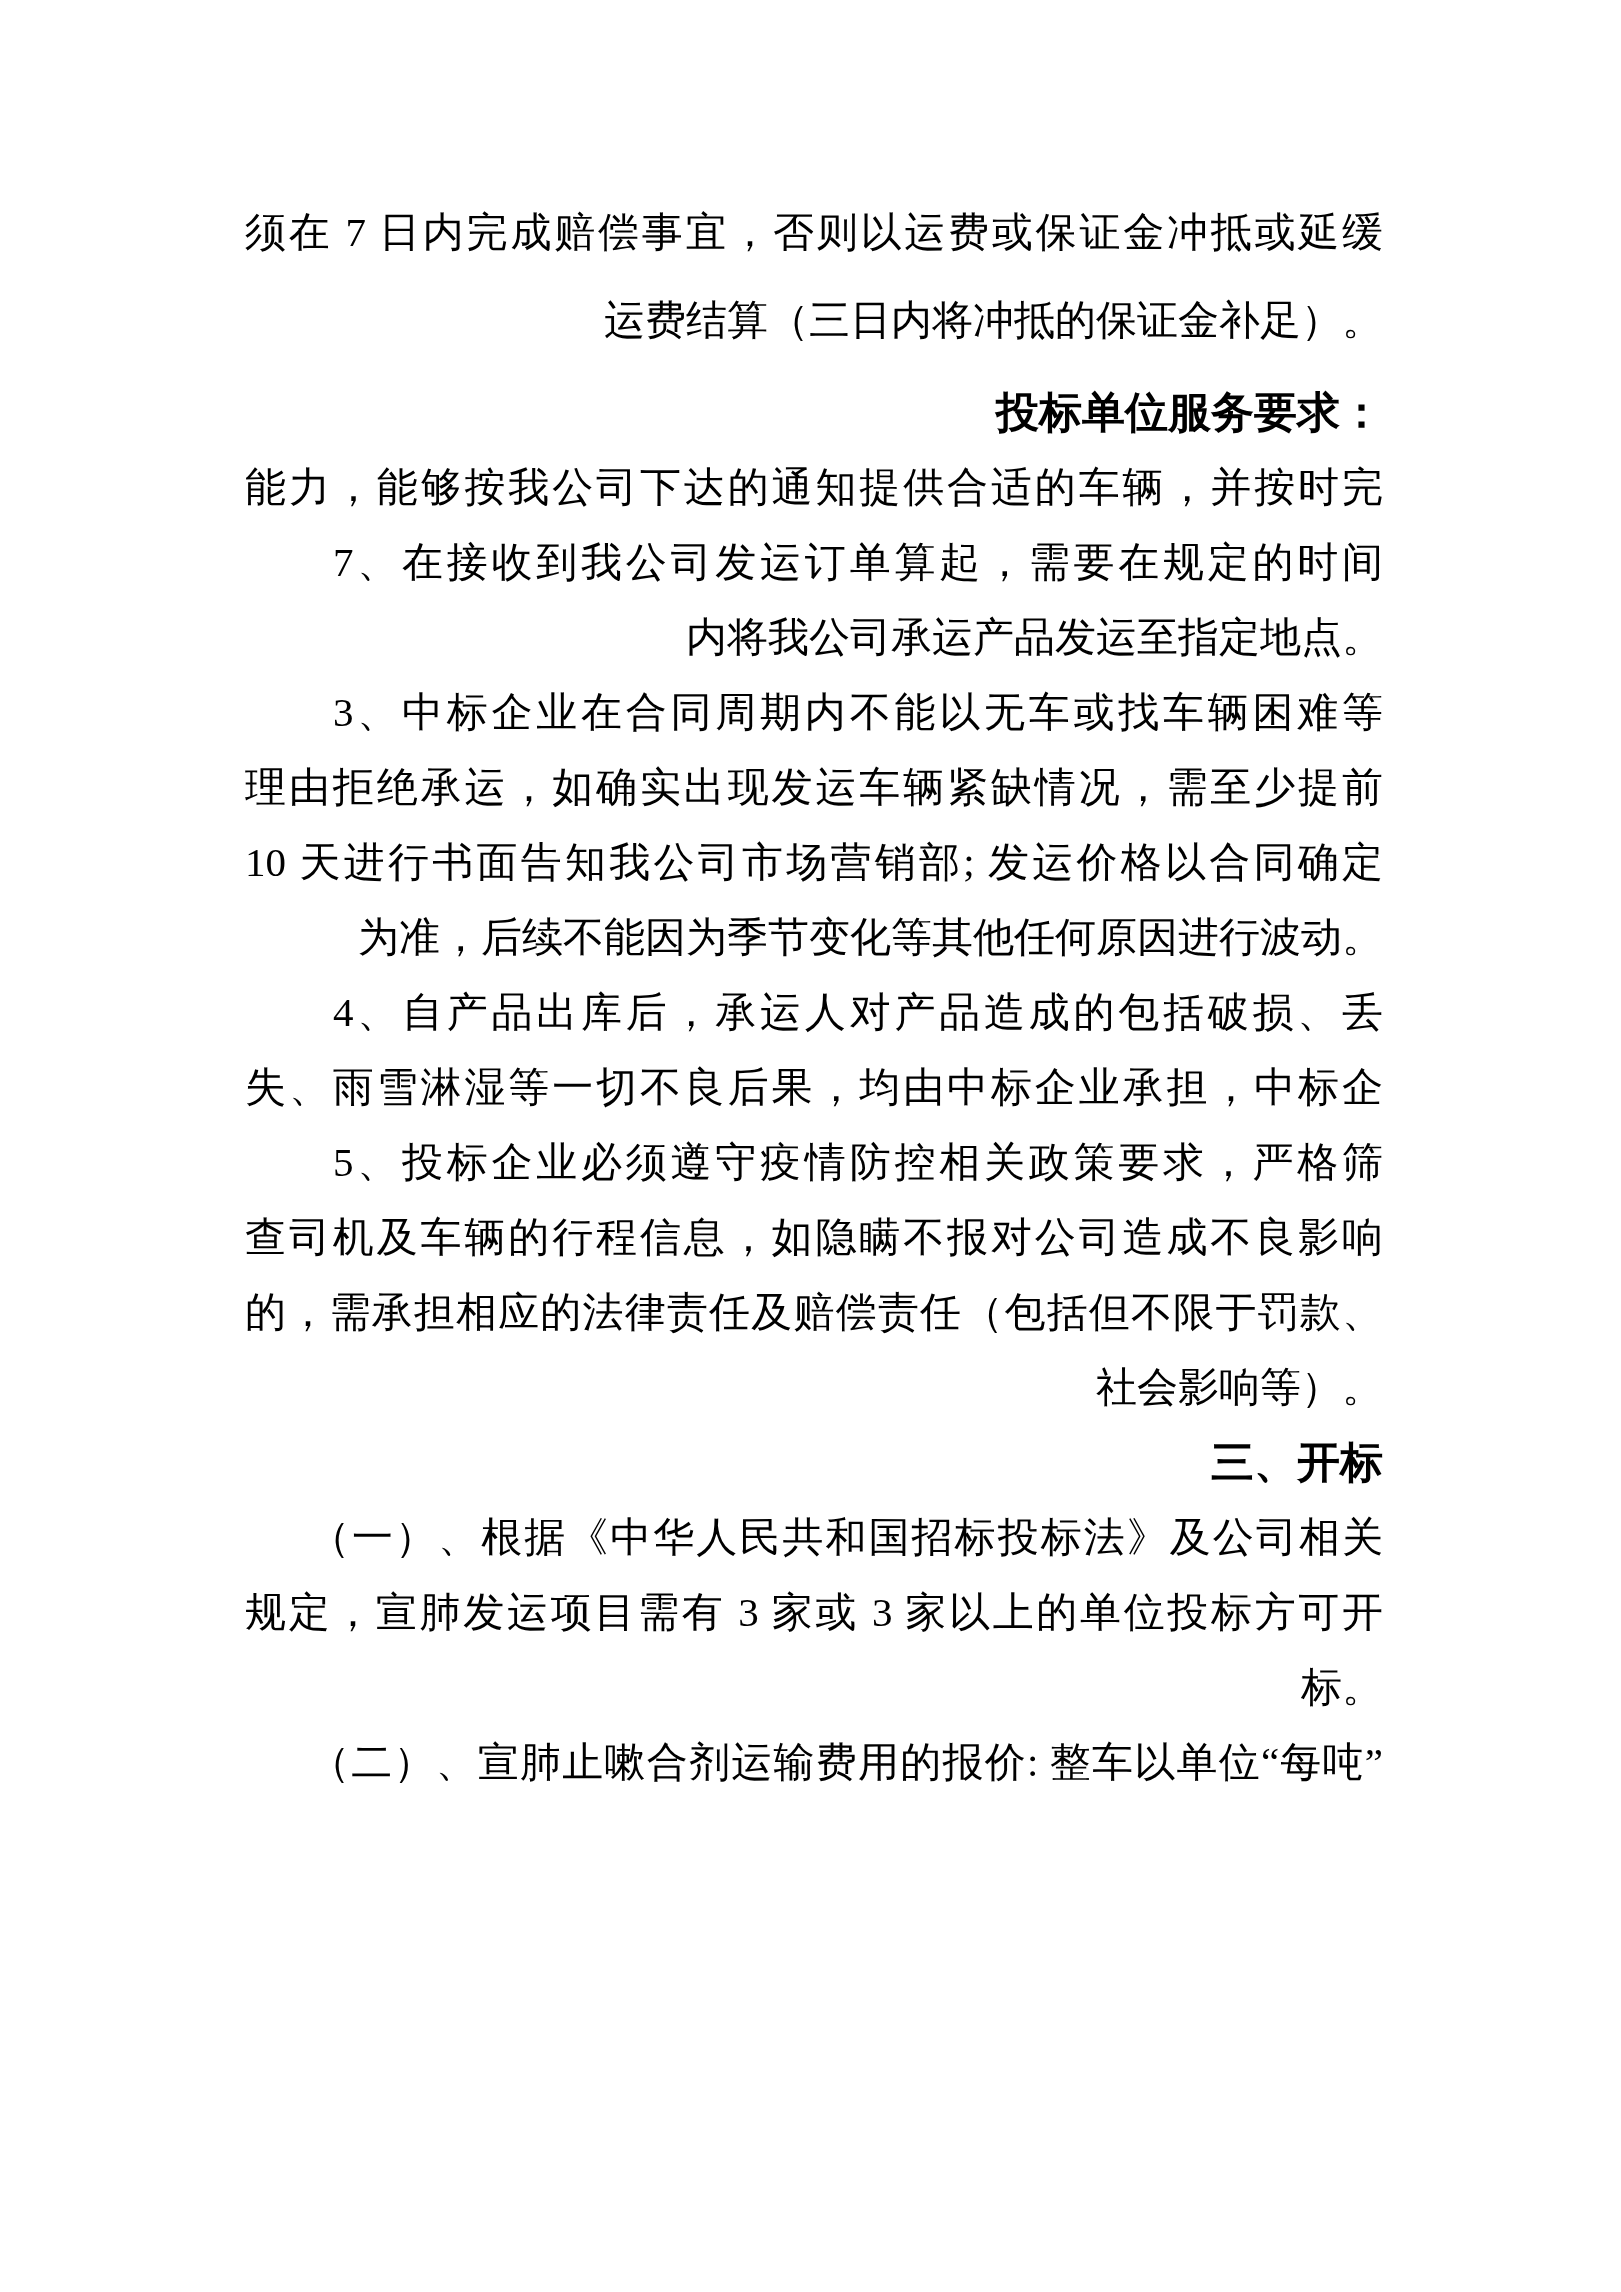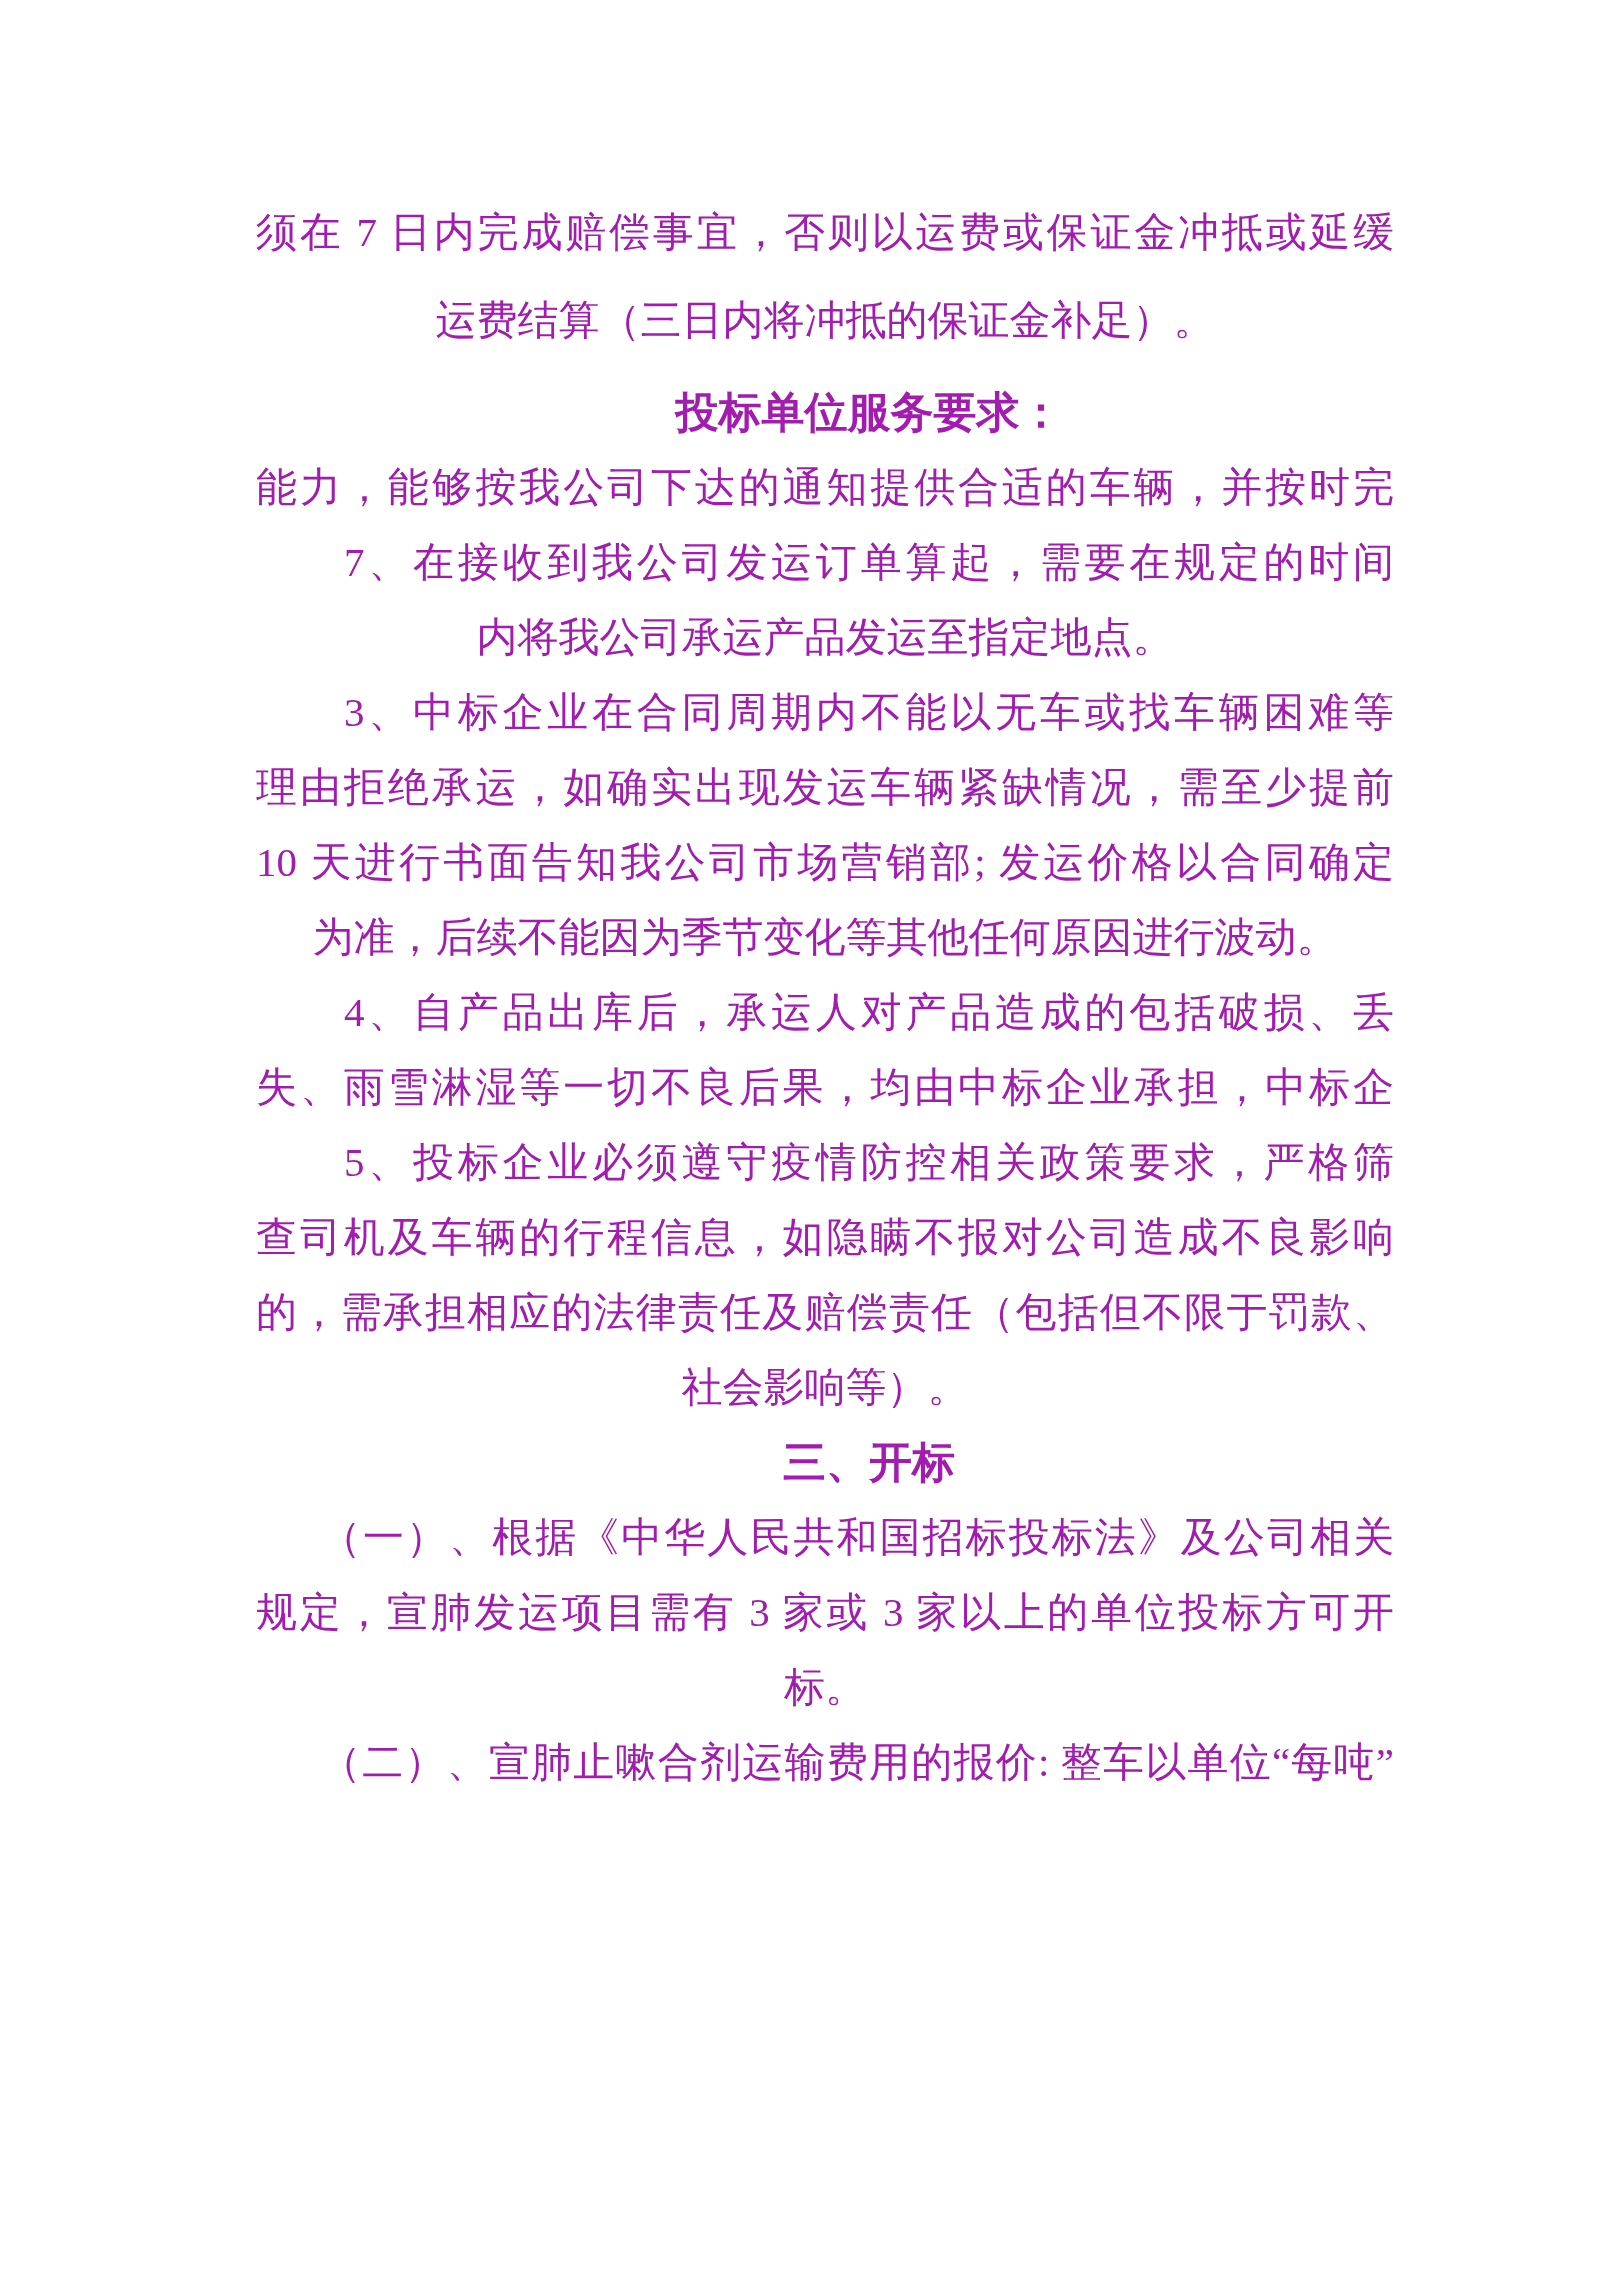--- a/index.html
+++ b/index.html
@@ -18,29 +18,28 @@
     height: 2293px;
     background: #ffffff;
   }
   .text-body {
     position: absolute;
     left: 245px;
     top: 195px;
     width: 1138px;
     font-family: "Liberation Serif", "DejaVu Serif", serif;
     font-size: 41px;
-    color: #a21caf;
+    color: #000000;
     letter-spacing: 0;
-    margin-left: 11px;
   }
   .ln {
     height: 75px;
     line-height: 75px;
     white-space: nowrap;
-    text-align: center;
+    text-align: right;
   }
   
   .j {
     white-space: normal;
     text-align: justify;
     text-align-last: justify;
   }
   
   .ind { text-indent: 88px; }
   

